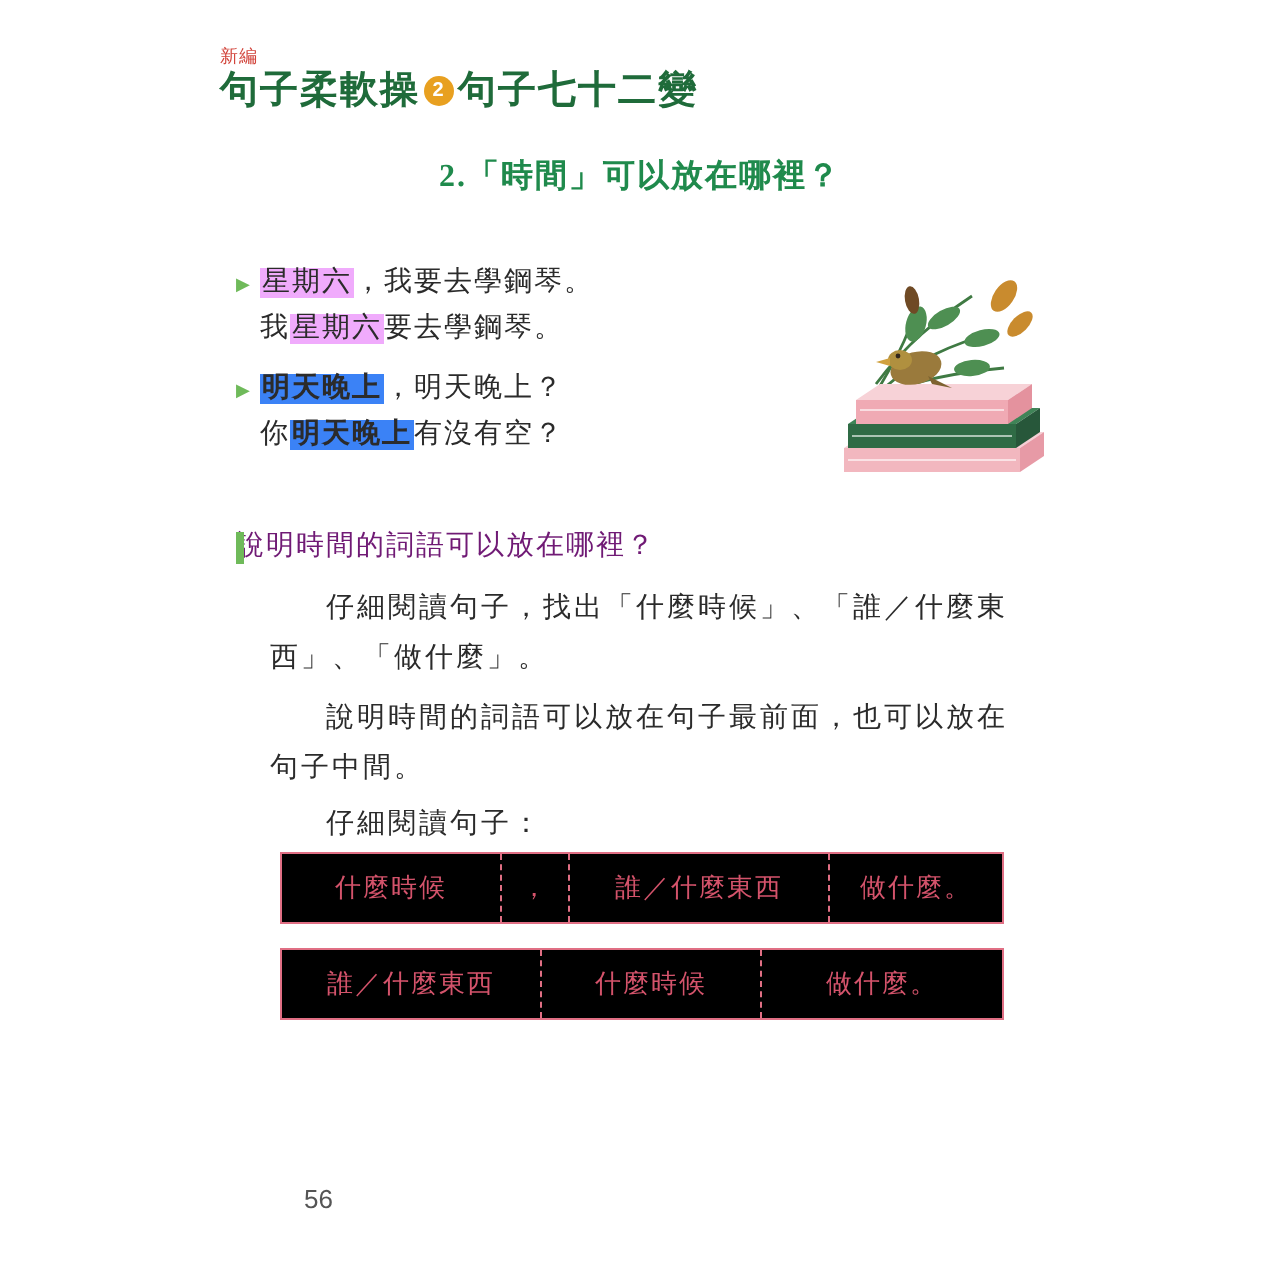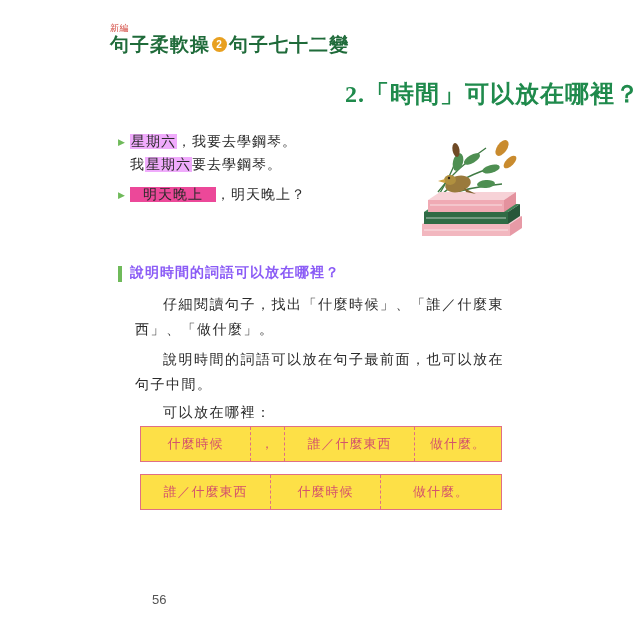--- a/index.html
+++ b/index.html
@@ -63,22 +63,22 @@
     vertical-align: 3px;
     margin: 0 2px;
   }
 
   
   .unit-title {
     position: absolute;
     left: 0;
     top: 78px;
     width: 640px;
-    text-align: right;
-    font-size: 24px;
+    text-align: center;
+    font-size: 16px;
     font-weight: bold;
     color: #1f8a4c;
     letter-spacing: 1px;
   }
 
   
   .examples {
     position: absolute;
     left: 118px;
     top: 132px;
@@ -98,43 +98,43 @@
     color: #6fba5a;
     font-size: 9px;
     line-height: 20px;
   }
   .ex-text { flex: 1 1 auto; }
   .hl-green {
     background: #f0abfc;
     padding: 0 1px;
   }
   .hl-yellow {
-    background: #ec4899;
-    padding: 0 13px;
+    background: #3b82f6;
+    padding: 0 1px;
+    font-weight: bold;
   }
 
   
   .illus {
     position: absolute;
     left: 398px;
     top: 132px;
     width: 130px;
     height: 120px;
   }
 
   
   .sec-head {
     position: absolute;
     left: 118px;
     top: 264px;
     font-size: 14px;
-    font-weight: bold;
-    color: #8b5cf6;
-    letter-spacing: 1px;
-    padding-left: 12px;
+    font-weight: normal;
+    color: #701a75;
+    letter-spacing: 1px;
   }
   .sec-head::before {
     content: "";
     position: absolute;
     left: 0;
     top: 2px;
     width: 4px;
     height: 16px;
     background: #6fba5a;
   }
@@ -154,21 +154,21 @@
   .p3 { top: 400px; }
 
   
   .tbl {
     position: absolute;
     left: 140px;
     width: 360px;
     border: 1px solid #e06f84;
     display: flex;
     height: 34px;
-    background: #fde047;
+    background: #000000;
   }
   .tbl1 { top: 426px; }
   .tbl2 { top: 474px; }
   .cell {
     flex: 1 1 auto;
     border-right: 1px dashed #e06f84;
     display: flex;
     align-items: center;
     justify-content: center;
     font-size: 13px;
@@ -217,20 +217,24 @@
     <div class="ex-row">
       <span class="bullet"></span>
       <span class="ex-text"><span>我</span><span class="hl-green">星期六</span><span>要去學鋼琴。</span></span>
     </div>
 
     <div class="ex-row" style="margin-top:10px;">
       <span class="bullet">▶</span>
       <span class="ex-text"><span class="hl-yellow">明天晚上</span><span>，明天晚上？</span></span>
     </div>
 
+    <div class="ex-row">
+      <span class="bullet"></span>
+      <span class="ex-text"><span>你</span><span class="hl-yellow">明天晚上</span><span>有沒有空？</span></span>
+    </div>
   </div>
 
   <div class="illus">
     <svg width="130" height="120" viewBox="0 0 130 120" xmlns="http://www.w3.org/2000/svg">
 
       <g stroke="#3f7a43" stroke-width="1.4" fill="none">
         <path d="M40 60 C 55 40, 70 28, 88 16"></path>
         <path d="M44 62 C 60 48, 78 40, 100 34"></path>
         <path d="M46 64 C 62 58, 82 54, 104 52"></path>
         <path d="M42 61 C 52 44, 58 32, 60 20"></path>
@@ -278,21 +282,21 @@
         <circle cx="51" cy="46" r="1.2" fill="#32261a"></circle>
         <path d="M66 56 L78 62 L68 60 Z" fill="#7e6330"></path>
       </g>
     </svg>
   </div>
 
   <div class="sec-head">說明時間的詞語可以放在哪裡？</div>
 
   <div class="para p2">說明時間的詞語可以放在句子最前面，也可以放在句子中間。</div>
   <div class="para p1">仔細閱讀句子，找出「什麼時候」、「誰／什麼東西」、「做什麼」。</div>
-  <div class="para p3">可以放在哪裡：</div>
+  <div class="para p3">仔細閱讀句子：</div>
 
   <div class="tbl tbl1">
     <div class="cell cell-w1">什麼時候</div>
     <div class="cell cell-sm">，</div>
     <div class="cell cell-w2">誰／什麼東西</div>
     <div class="cell cell-w3">做什麼。</div>
   </div>
 
   <div class="tbl tbl2">
     <div class="cell cell-w2">誰／什麼東西</div>

